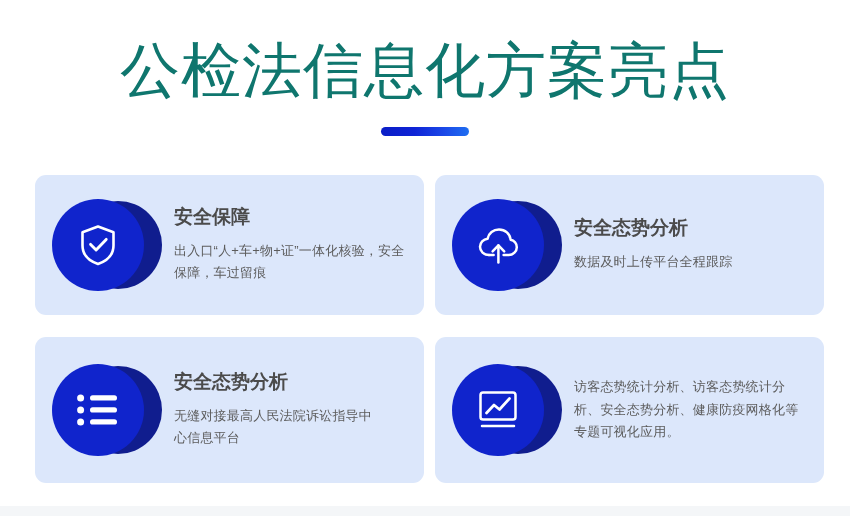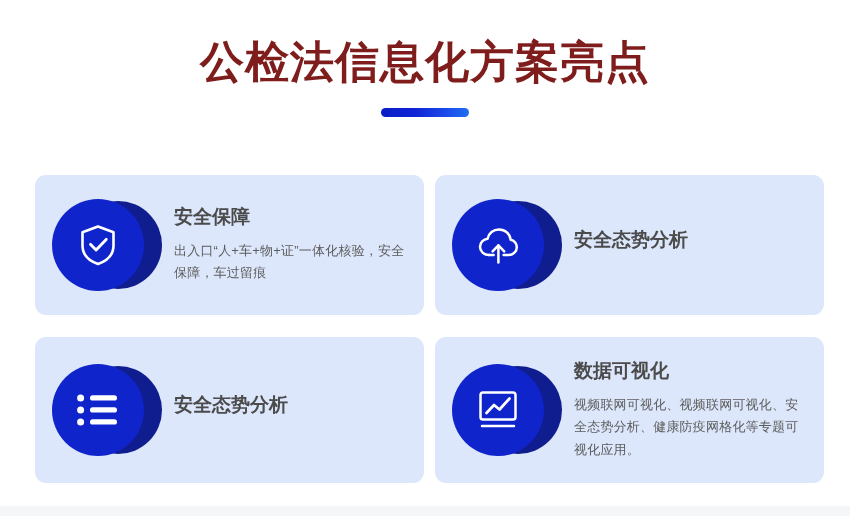--- a/index.html
+++ b/index.html
@@ -23,23 +23,23 @@
     background: #ffffff;
   }
 
   
   .header {
     padding-top: 36px;
     text-align: center;
   }
 
   .page-title {
-    font-size: 44px;
-    font-weight: bold;
-    color: #7f1d1d;
+    font-size: 60px;
+    font-weight: normal;
+    color: #0f766e;
     letter-spacing: 1px;
     line-height: 1.18;
     white-space: nowrap;
   }
 
   .title-underline {
     width: 88px;
     height: 9px;
     margin: 20px auto 0 auto;
     border-radius: 5px;
@@ -182,20 +182,21 @@
               <path d="M14.0 31.0 C8.8 31.0 5.0 27.3 5.0 22.8 C5.0 18.6 8.3 15.1 12.6 14.7 C13.6 9.3 18.3 5.4 24.0 5.4 C30.1 5.4 35.1 9.9 35.6 15.7 C39.2 16.5 41.8 19.5 41.8 23.2 C41.8 27.5 38.2 31.0 33.8 31.0 L28.6 31.0" stroke="#ffffff" stroke-width="2.5" stroke-linecap="round" stroke-linejoin="round" fill="none"></path>
               <path d="M18.6 31.0 L14.0 31.0" stroke="#ffffff" stroke-width="2.5" stroke-linecap="round"></path>
               <path d="M23.4 38.5 L23.4 21.5" stroke="#ffffff" stroke-width="2.5" stroke-linecap="round"></path>
               <path d="M17.6 27.3 L23.4 21.3 L29.2 27.3" stroke="#ffffff" stroke-width="2.5" stroke-linecap="round" stroke-linejoin="round" fill="none"></path>
             </svg>
           </span>
         </div>
       </div>
       <div class="card-text">
         <div class="card-title">安全态势分析</div>
+        <div class="card-desc one-line">数据及时上传平台全程跟踪</div>
       </div>
     </div>
 
     <div class="card r2">
       <div class="badge">
         <div class="disc-shadow"></div>
         <div class="disc">
           <span>
             <svg width="44" height="34" viewBox="0 0 44 34" fill="none">
               <circle cx="4.6" cy="5.0" r="3.5" fill="#ffffff"></circle>
@@ -203,38 +204,38 @@
               <circle cx="4.6" cy="29.0" r="3.5" fill="#ffffff"></circle>
               <rect x="14" y="2.2" width="27" height="5.4" rx="2.7" fill="#ffffff"></rect>
               <rect x="14" y="14.2" width="27" height="5.4" rx="2.7" fill="#ffffff"></rect>
               <rect x="14" y="26.2" width="27" height="5.4" rx="2.7" fill="#ffffff"></rect>
             </svg>
           </span>
         </div>
       </div>
       <div class="card-text">
         <div class="card-title">安全态势分析</div>
+        <div class="card-desc wide">无缝对接最高人民法院诉讼指导中心信息平台</div>
       </div>
     </div>
 
     <div class="card r2">
       <div class="badge">
         <div class="disc-shadow"></div>
         <div class="disc">
           <span>
             <svg width="44" height="42" viewBox="0 0 44 42" fill="none">
               <rect x="4.5" y="3.5" width="35" height="27" rx="2.6" stroke="#ffffff" stroke-width="2.5" fill="none"></rect>
               <path d="M10.5 24.0 L18.0 16.0 L23.5 20.5 L33.5 9.5" stroke="#ffffff" stroke-width="2.7" stroke-linecap="round" stroke-linejoin="round" fill="none"></path>
               <path d="M6.0 37.0 L38.0 37.0" stroke="#ffffff" stroke-width="2.5" stroke-linecap="round"></path>
             </svg>
           </span>
         </div>
       </div>
       <div class="card-text">
-        <div class="card-title">数据可视化</div>
-        <div class="card-desc">视频联网可视化、视频联网可视化、安全态势分析、健康防疫网格化等专题可视化应用。</div>
+        <div class="card-desc">访客态势统计分析、访客态势统计分析、安全态势分析、健康防疫网格化等专题可视化应用。</div>
       </div>
     </div>
 
   </div>
 
   <div class="footer-strip"></div>
 </div>
 
 </body></html>

